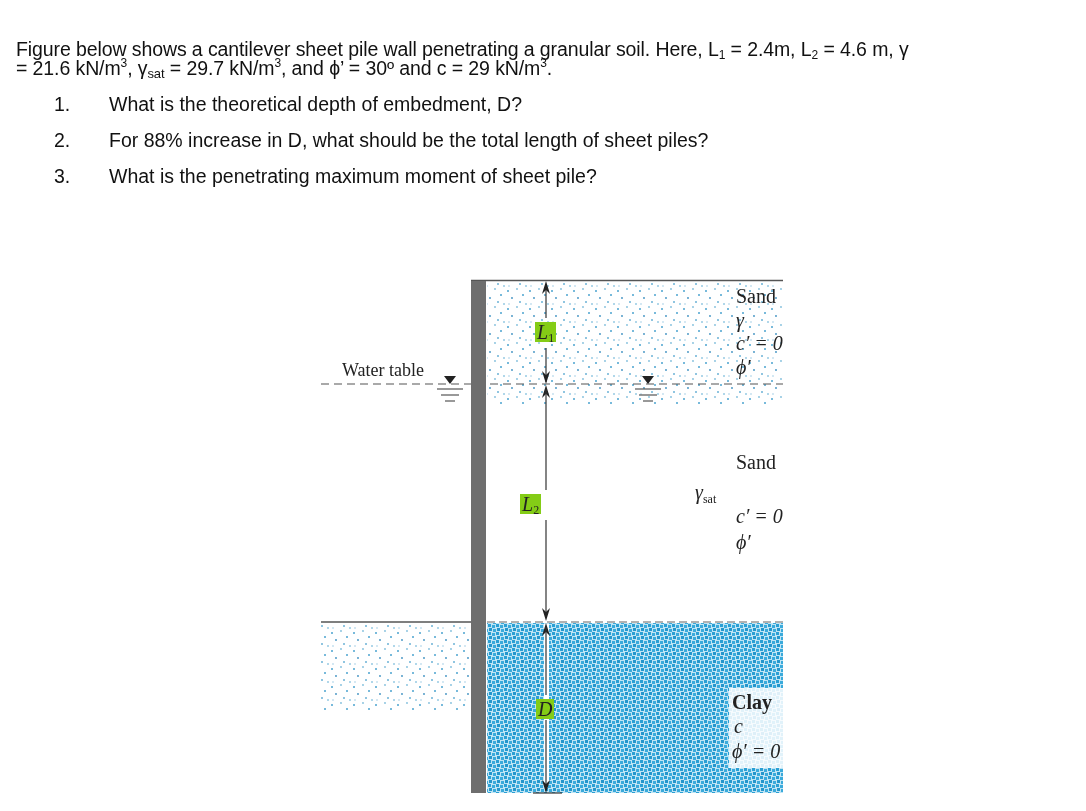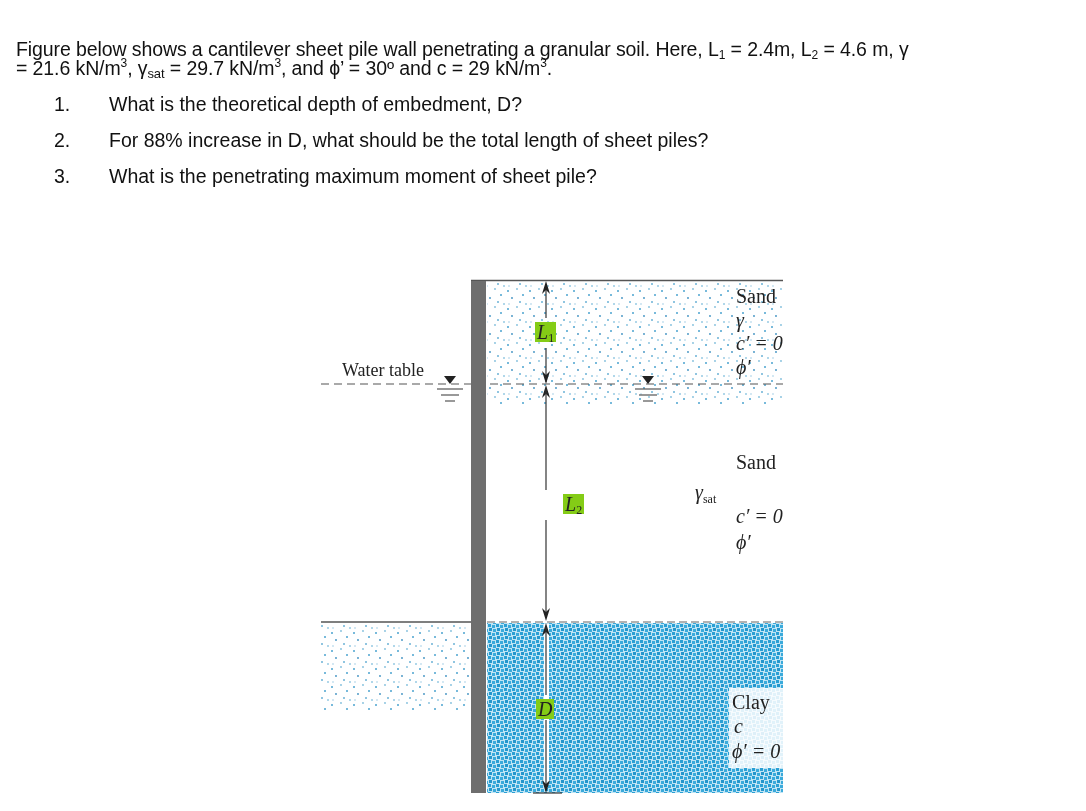--- a/index.html
+++ b/index.html
@@ -127,32 +127,32 @@
     </g>
 
     <rect x="729" y="688" width="54" height="80" fill="#ffffff" opacity="0.85"></rect>
   </svg>
 
   
   <div class="lbl" style="left:322px; top:361px; font-size:18px;margin-left:20px;">Water table</div>
 
   
   <div class="lbl dimlbl" style="left:535px; top:322px;"><i>L</i><span class="sub">1</span></div>
-  <div class="lbl dimlbl" style="left:563px; top:494px;"><i>L</i><span class="sub">2</span></div>
+  <div class="lbl dimlbl" style="left:520px; top:494px;"><i>L</i><span class="sub">2</span></div>
   <div class="lbl dimlbl" style="left:536px; top:699px;"><i>D</i></div>
 
   
   <div class="lbl" style="left:736px; top:286px;">Sand</div>
   <div class="lbl" style="left:736px; top:310px;"><i>γ</i></div>
   <div class="lbl" style="left:736px; top:333px;"><i>c′ = 0</i></div>
   <div class="lbl" style="left:736px; top:357px;"><i>ϕ′</i></div>
 
   
   <div class="lbl" style="left:736px; top:452px;">Sand</div>
   <div class="lbl" style="left:695px; top:482px;"><i>γ</i><span style="font-size:12px; vertical-align:-4px;">sat</span></div>
   <div class="lbl" style="left:736px; top:506px;"><i>c′ = 0</i></div>
   <div class="lbl" style="left:736px; top:532px;"><i>ϕ′</i></div>
 
   
-  <div class="lbl" style="left:732px; top:692px;">Clay</div>
+  <div class="lbl" style="left:732px; top:692px;font-weight:bold;">Clay</div>
   <div class="lbl" style="left:734px; top:716px;"><i>c</i></div>
   <div class="lbl" style="left:732px; top:741px;"><i>ϕ′ = 0</i></div>
 </div>
 
 </body></html>

